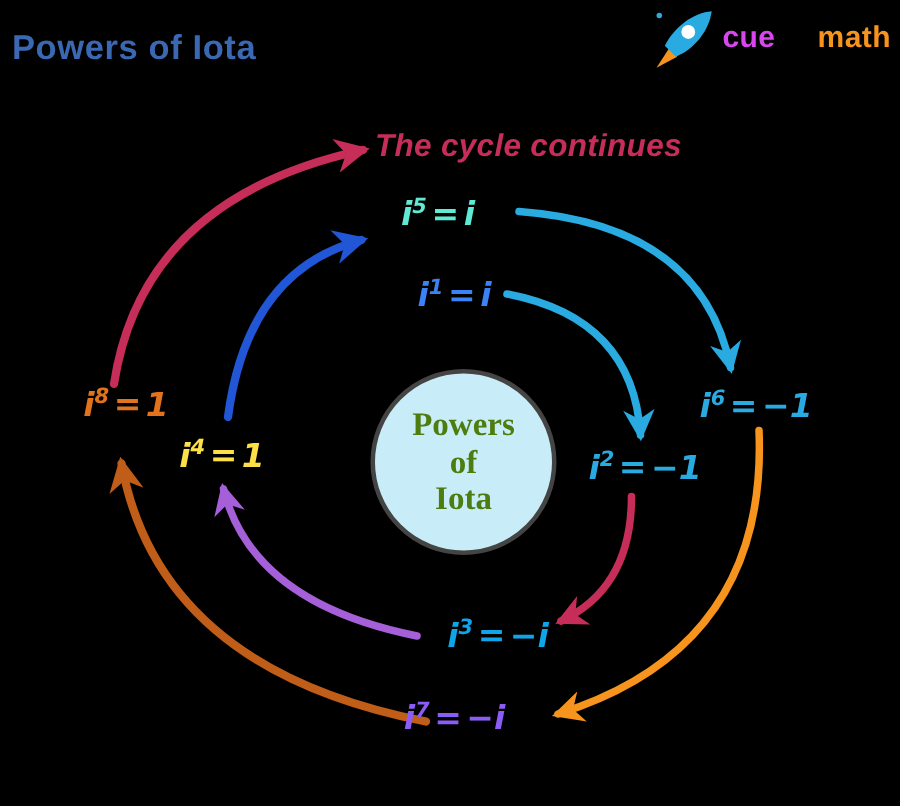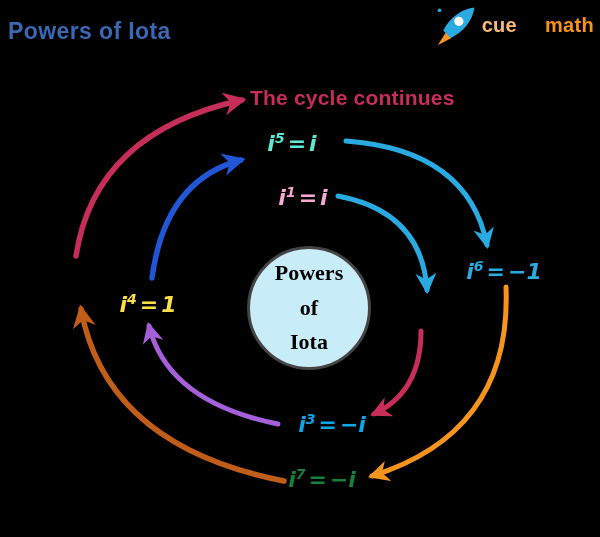--- a/index.html
+++ b/index.html
@@ -8,21 +8,21 @@
     background:#000; font-family:"Liberation Sans", sans-serif;
   }
   .title {
     position:absolute; left:8px; top:18px;
     font-size:23px; font-weight:bold; letter-spacing:.4px;
   }
   .logo { position:absolute; right:6px; top:2px; display:flex; align-items:center; }
   .logo-text { font-size:20px; font-weight:bold; letter-spacing:.3px; margin-left:2px; }
   .cycle-text {
     position:absolute; left:250px; top:86px;
-    font-size:21px; font-weight:bold; white-space:nowrap; letter-spacing:.2px;
+    font-size:21px; font-weight:bold; white-space:nowrap; letter-spacing:.2px;font-style:italic;
   }
   svg.arrows { position:absolute; left:0; top:0; width:600px; height:537px; }
   .pow {
     position:absolute; transform:translate(-50%,-50%);
     font-family:"DejaVu Sans", sans-serif; font-style:italic; font-weight:bold;
     font-size:22px; white-space:nowrap; line-height:1;
   }
   .pow sup { font-size:14px; font-weight:bold; }
   .pow .eq { margin:0 3px; font-style:normal; }
   .circle {
@@ -41,21 +41,21 @@
   <div class="title" style="color: rgb(58, 104, 178);">Powers of Iota</div>
 
   <div class="logo">
     <svg width="46" height="46" viewBox="0 0 50 50">
       <circle cx="6" cy="9" r="2" fill="#29abe2"></circle>
       <path d="M13 33 L4 47 L19 39 Z" fill="#f7941e"></path>
       <path d="M44 6 C31 7 17 17 10 31 L18 39 C32 33 42 20 44 6 Z" fill="#29abe2"></path>
       <circle cx="27" cy="21" r="5" fill="#ffffff"></circle>
     </svg>
     <span class="logo-text">
-      <span style="color: #fdba74;">cue</span><span style="color: rgb(247, 148, 30); margin-left: 28px;">math</span>
+      <span style="color: #d946ef;">cue</span><span style="color: rgb(247, 148, 30); margin-left: 28px;">math</span>
     </span>
   </div>
 
   <svg class="arrows" viewBox="0 0 600 537">
     <defs>
       <marker id="ah-crimson" viewBox="0 0 10 10" refX="8" refY="5" markerWidth="4.2" markerHeight="4.2" orient="auto">
         <path d="M0,0 L10,5 L0,10 L3,5 Z" fill="#c62d58"></path>
       </marker>
       <marker id="ah-royal" viewBox="0 0 10 10" refX="8" refY="5" markerWidth="4.2" markerHeight="4.2" orient="auto">
         <path d="M0,0 L10,5 L0,10 L3,5 Z" fill="#2156d6"></path>
@@ -90,41 +90,47 @@
 
     <path d="M 284 481 Q 106 446 81 309" fill="none" stroke-width="5.5" stroke-linecap="round" marker-end="url(#ah-darkorange)" stroke="#c05d18"></path>
   </svg>
 
   <div class="cycle-text" style="color: rgb(198, 45, 88);">The cycle continues</div>
 
   <div class="pow" style="left: 292px; top: 143px; color: #5eead4;">
     <span>i</span><sup>5</sup><span class="eq">=</span><span>i</span>
   </div>
 
-  <div class="pow" style="left: 303px; top: 197px; color: #f9a8d4;">
+  <div class="pow" style="left: 303px; top: 197px; color: #3b82f6;">
     <span>i</span><sup>1</sup><span class="eq">=</span><span>i</span>
   </div>
 
   <div class="pow" style="left: 504px; top: 271px; color: rgb(41, 171, 226);">
     <span>i</span><sup>6</sup><span class="eq">=</span><span>−1</span>
   </div>
 
+  <div class="pow" style="left: 430px; top: 312px; color: rgb(41, 171, 226);">
+    <span>i</span><sup>2</sup><span class="eq">=</span><span>−1</span>
+  </div>
 
+  <div class="pow" style="left: 84px; top: 270px; color: rgb(226, 115, 28);">
+    <span>i</span><sup>8</sup><span class="eq">=</span><span>1</span>
+  </div>
 
   <div class="pow" style="left: 148px; top: 304px; color: #fde047;">
     <span>i</span><sup>4</sup><span class="eq">=</span><span>1</span>
   </div>
 
   <div class="pow" style="left: 316px; top: 424px; color: #0ea5e9; margin-left: 16px;">
     <span>i</span><sup>3</sup><span class="eq">=</span><span>−i</span>
   </div>
 
-  <div class="pow" style="left: 322px; top: 479px; color: #15803d;">
+  <div class="pow" style="left: 303px; top: 479px; color: #8b5cf6;">
     <span>i</span><sup>7</sup><span class="eq">=</span><span>−i</span>
   </div>
 
-  <div class="circle" style="color: #000000; background-color: rgb(201, 237, 248); border-color: rgb(68, 68, 68); gap: 10px;">
+  <div class="circle" style="color: #4d7c0f; background-color: rgb(201, 237, 248); border-color: rgb(68, 68, 68);">
     <div>Powers</div>
     <div>of</div>
     <div>Iota</div>
   </div>
 
 </div>
 
 </body></html>

